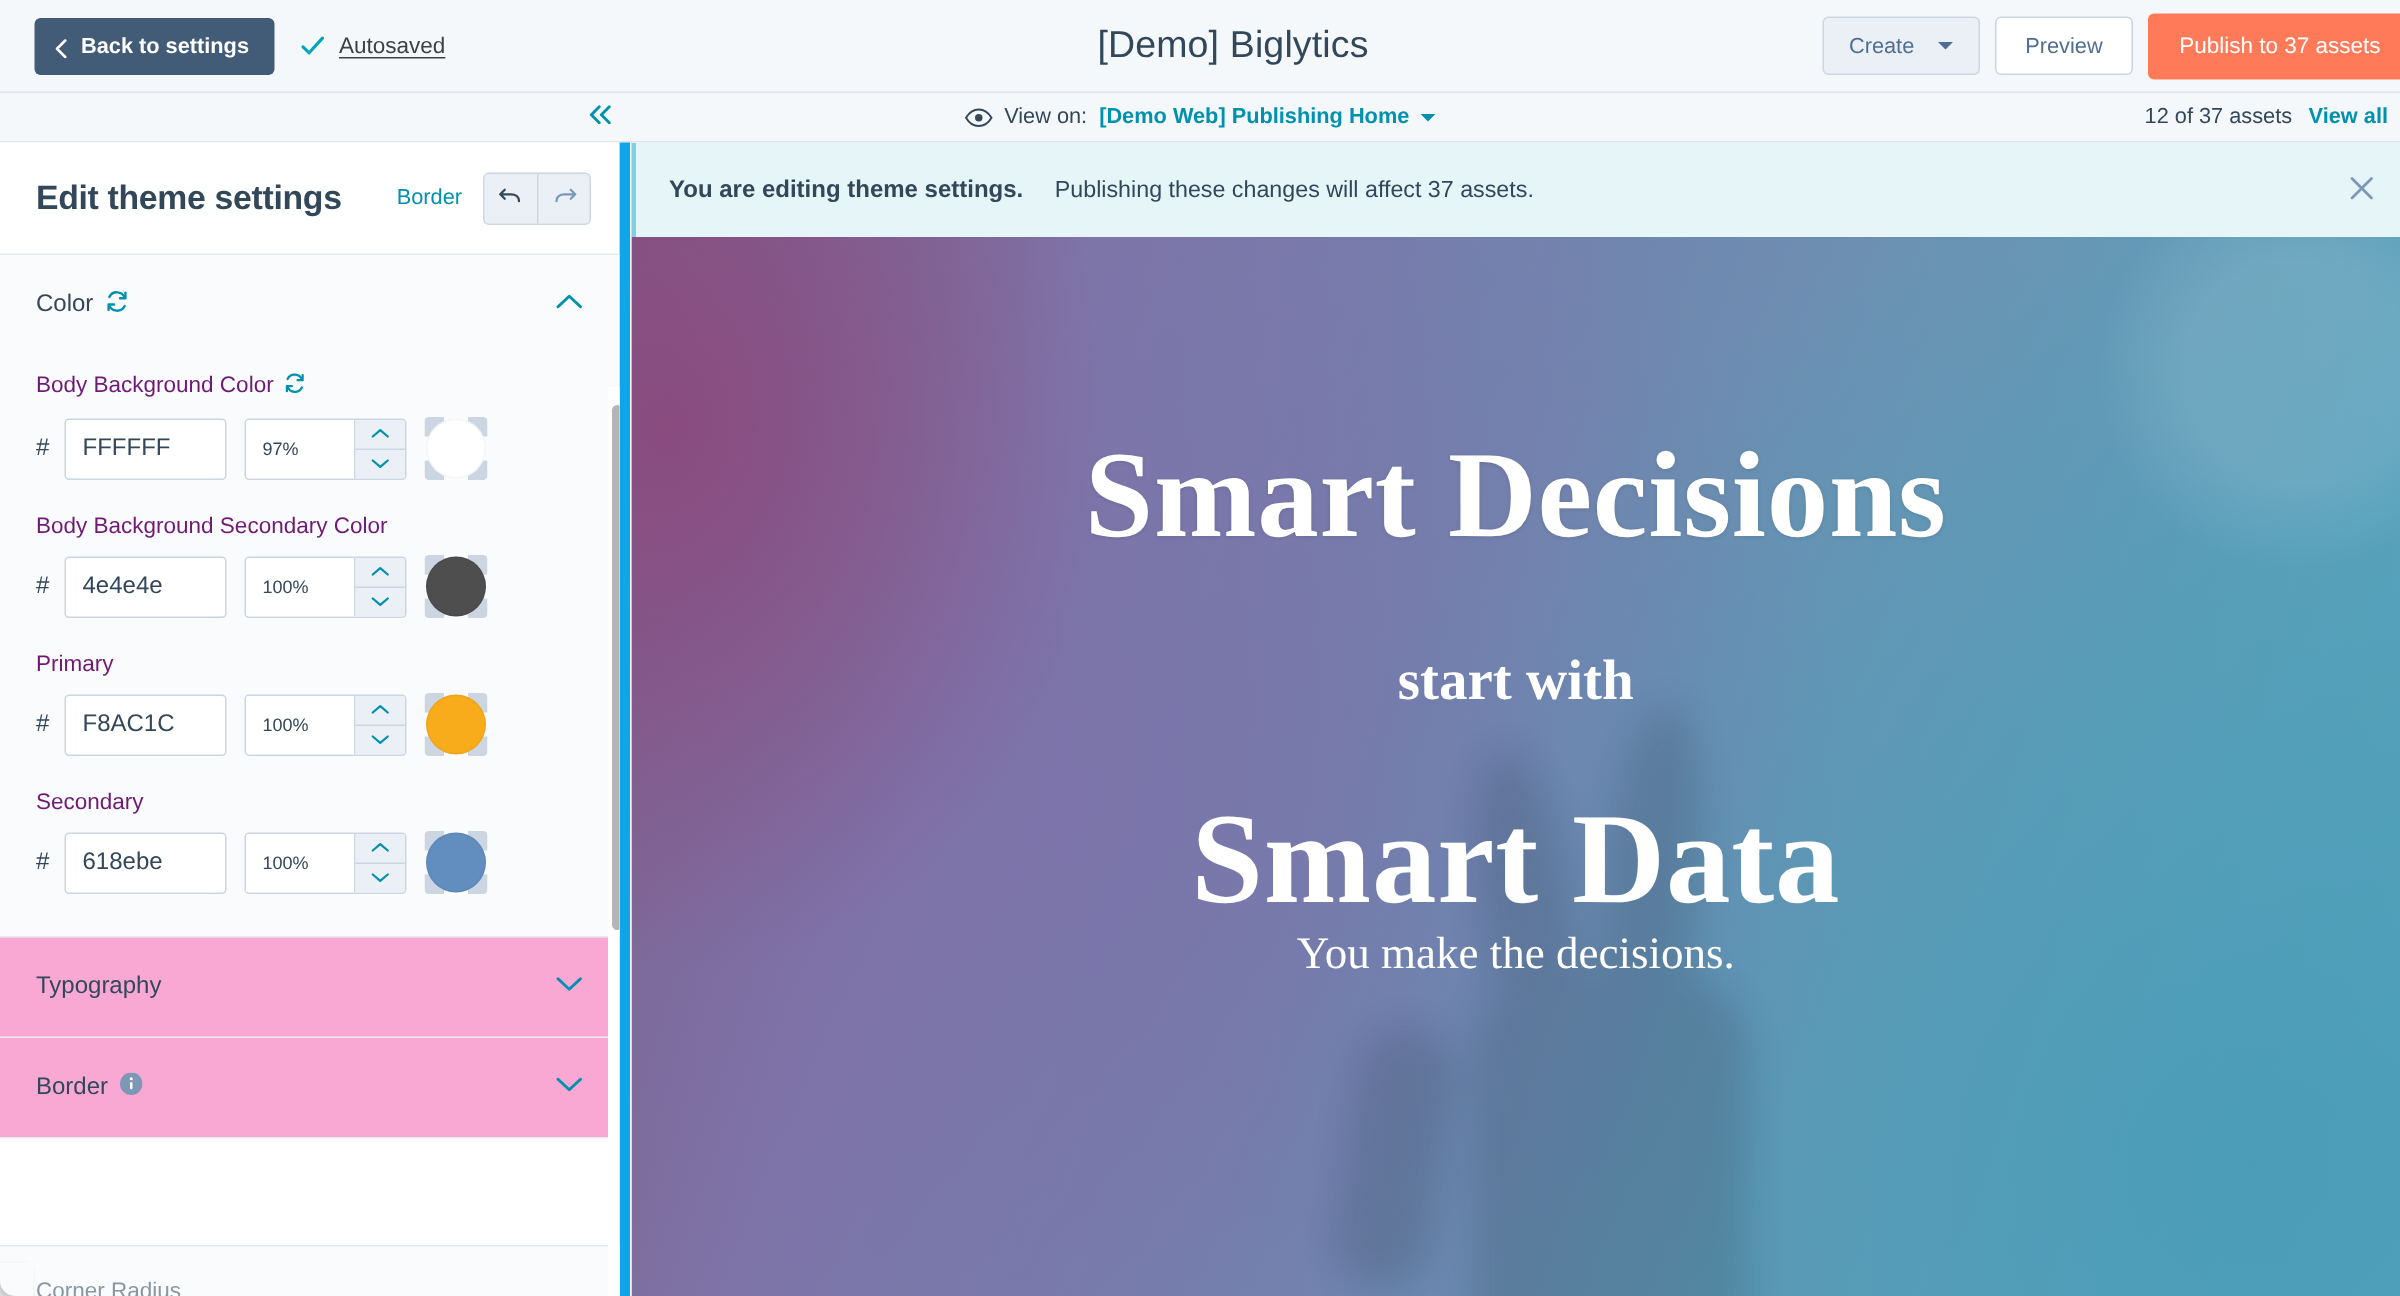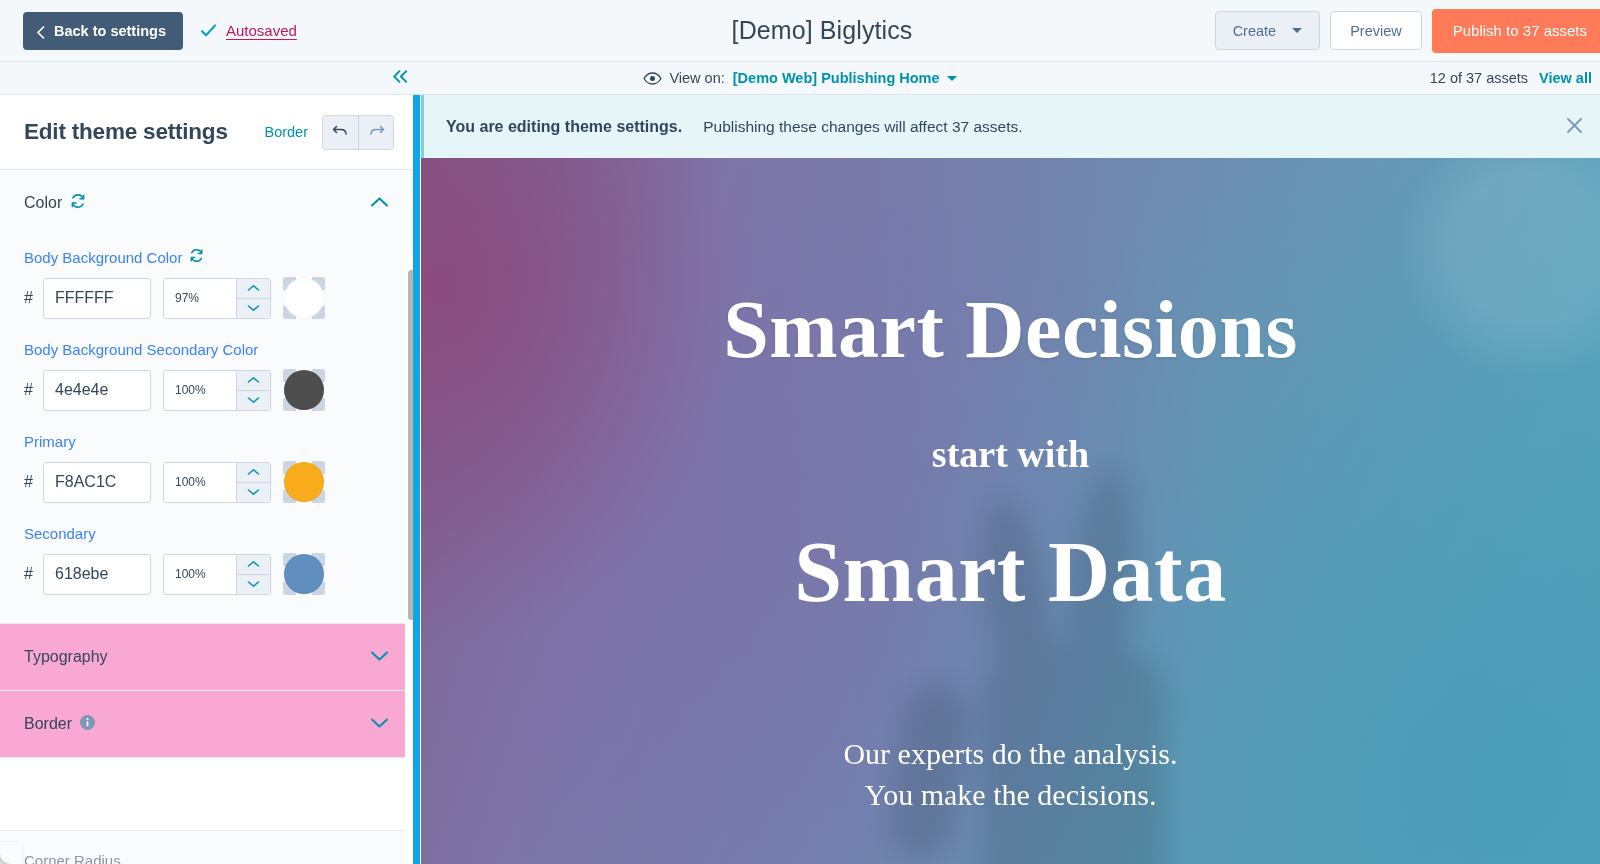--- a/index.html
+++ b/index.html
@@ -34,21 +34,21 @@
   }
   .chev-left { width: 9px; height: 9px; display:block; }
   .chev-left svg { display:block; }
 
   .autosaved-wrap {
     margin-left: 17px;
     display: flex; align-items: center; gap: 9px;
   }
   .check-icon { width: 17px; height: 17px; display:block; }
   .autosaved-text {
-    font-size: 15px; color: #be185d; font-weight: 500;
+    font-size: 15px; color: #404040; font-weight: 500;
     text-decoration: underline;
     text-underline-offset: 3px;
     cursor: pointer;
   }
 
   .app-title {
     position: absolute; left: 0; right: 0;
     text-align: center;
     font-size: 25px; color: #33475b; font-weight: 400;
     letter-spacing: .1px;
@@ -200,22 +200,22 @@
   }
   .section-chevron { margin-left: auto; display:block; }
   .refresh-icon { display: block; }
   .info-icon { display: block; }
 
   .section-body { padding: 2px 24px 28px 24px; background: #fafbfc; }
 
   .field { margin-top: 22px; }
   .field:first-child { margin-top: 10px; }
   .field-label {
-    font-size: 15px; color: #3b82f6;
-    display: flex; align-items: center; gap: 7px;
+    font-size: 15px; color: #701a75;
+    display: flex; align-items: flex-start; gap: 7px;
     margin-bottom: 11px;
   }
   .color-row { display: flex; align-items: center; gap: 0; }
   .hash {
     font-size: 16px; color: #33475b; width: 19px;
     display: inline-block;
   }
   .hex-input {
     width: 108px; height: 41px;
     border: 1px solid #cbd6e2; border-radius: 3px;
@@ -712,16 +712,15 @@
       <div class="finger f1"></div>
       <div class="finger f2"></div>
       <div class="palm"></div>
       <div class="thumb"></div>
     </div>
   </div>
   <div class="hero-content">
     <div class="hero-h1">Smart Decisions</div>
     <div class="hero-sub">start with</div>
     <div class="hero-h2">Smart Data</div>
-    <div class="hero-p1">Our experts do the analysis.</div>
     <div class="hero-p2">You make the decisions.</div>
   </div>
 </div>
 
 </body></html>

